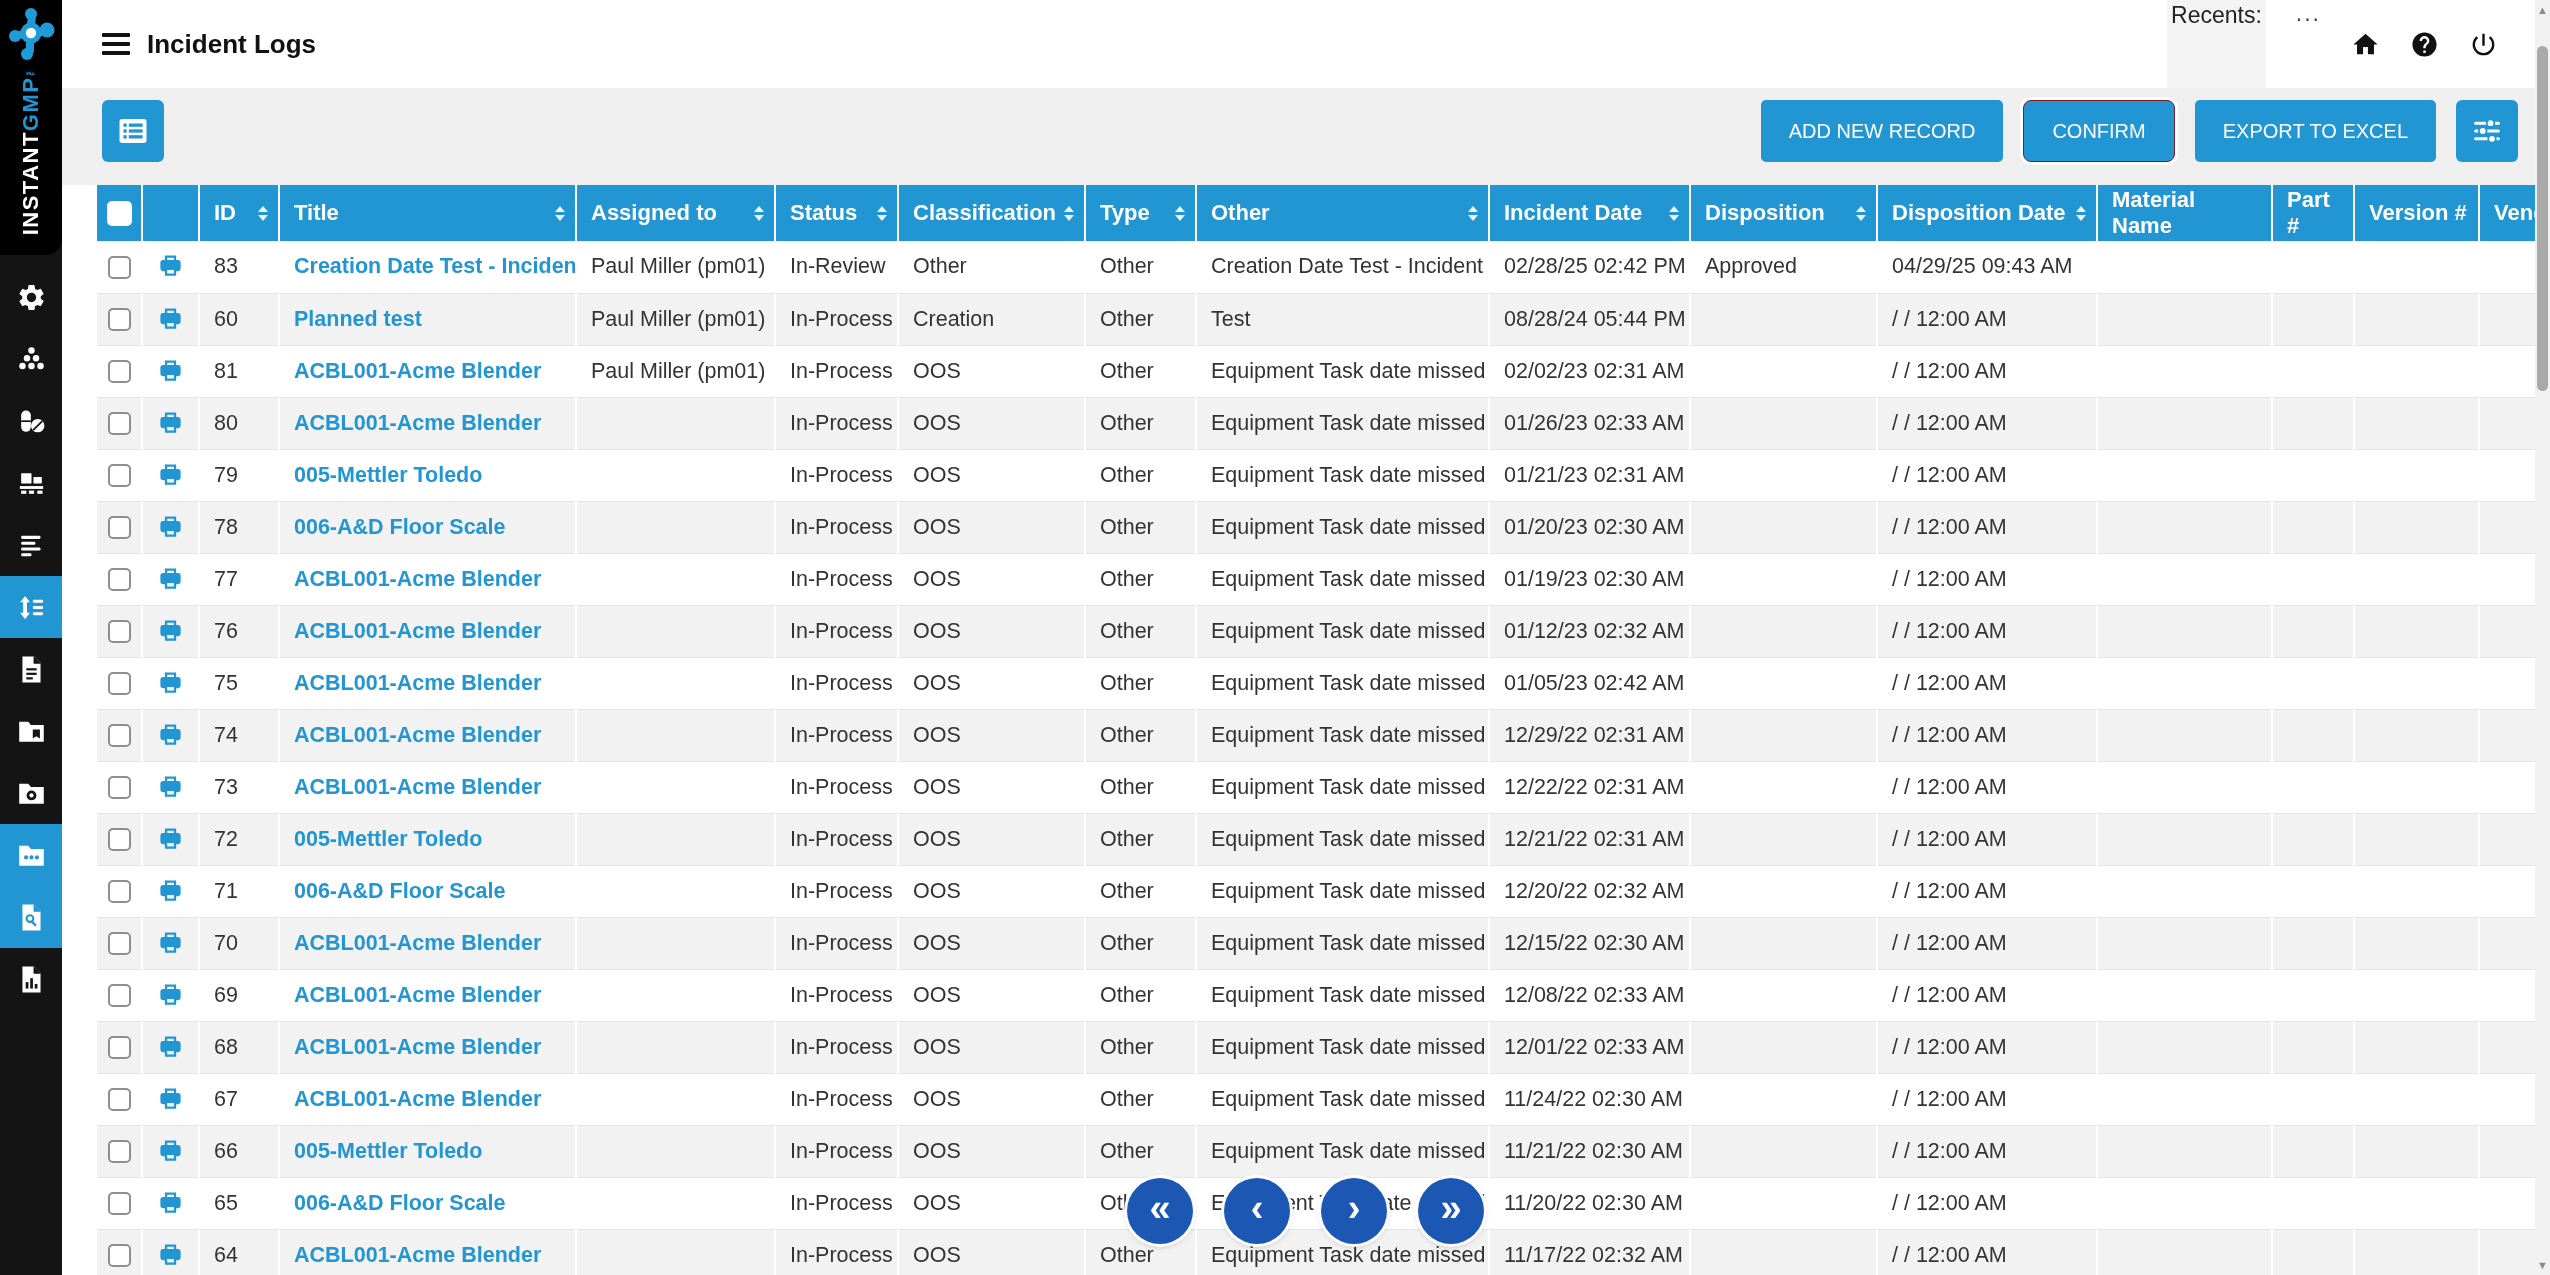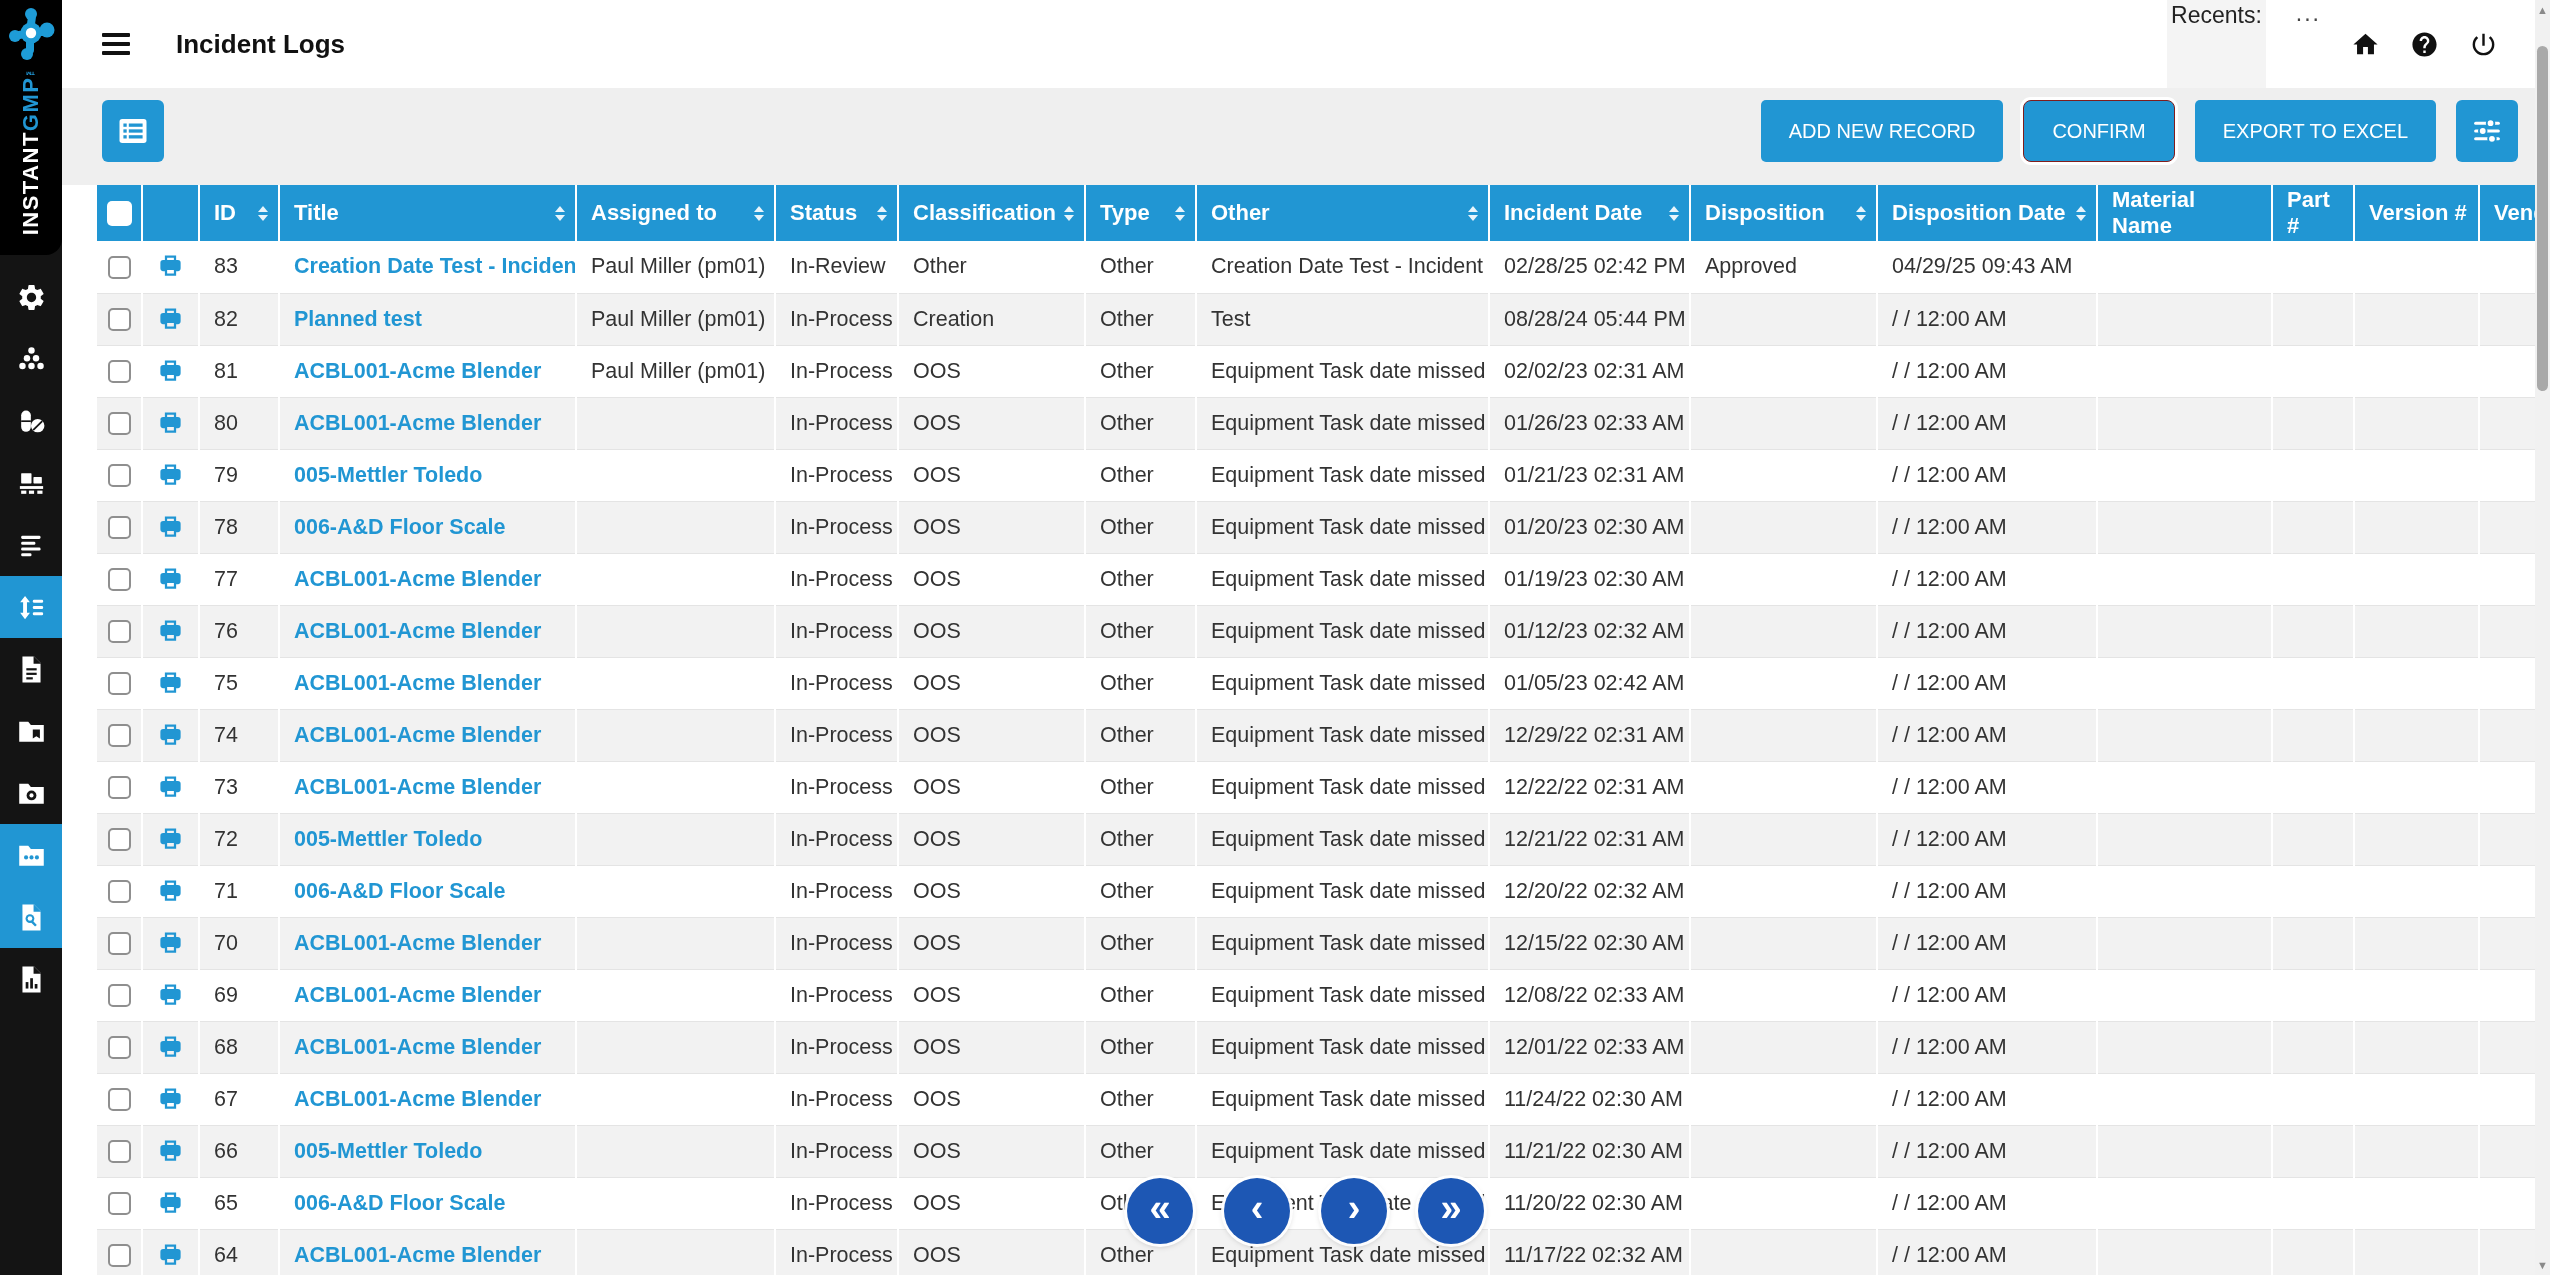--- a/index.html
+++ b/index.html
@@ -29,21 +29,21 @@
   .nav-item{width:62px;height:62px;display:flex;align-items:center;justify-content:center;cursor:pointer}
   .nav-item svg{width:31px;height:31px;fill:#fff}
   .nav-item .cut{fill:var(--sidebar)}
   .nav-item.active{background:var(--primary)}
   .nav-item.active .cut{fill:var(--primary)}
   
   .main{position:absolute;left:62px;top:0;width:2488px;height:1275px}
   .topbar{position:absolute;top:0;left:0;right:0;height:88px;background:#fff;display:flex;align-items:center}
   .hamburger{margin-left:40px;width:32px;height:26px;background:none;border:none;cursor:pointer;display:flex;flex-direction:column;justify-content:space-between;padding:2px 0}
   .hamburger span{display:block;width:28px;height:4px;background:#111;border-radius:1px}
-  .page-title{font-size:26px;font-weight:700;color:#111;margin:0 0 0 42px}
+  .page-title{font-size:26px;font-weight:700;color:#111;margin:0 0 0 13px}
   .top-right{position:absolute;right:52px;top:0;height:88px;display:flex;gap:30px}
   .recents-label{font-size:23px;color:#222;background:#f4f4f4;padding:2px 4px}
   .recents-value{font-size:23px;color:#444;letter-spacing:2px;cursor:pointer}
   .icon-btn{background:none;border:none;cursor:pointer;padding:0;display:flex;align-items:center}
   .icon-btn svg{width:29px;height:29px;fill:#111}
   
   .toolbar{position:absolute;top:88px;left:0;right:0;height:97px;background:#efefef}
   .grid-btn{position:absolute;left:40px;top:12px;width:62px;height:62px;background:var(--primary);border:none;border-radius:6px;cursor:pointer;display:flex;align-items:center;justify-content:center}
   .grid-btn svg{width:36px;height:36px}
   .actions{position:absolute;right:32px;top:12px;display:flex;gap:20px;align-items:center}
@@ -428,21 +428,21 @@
               <td></td>
               <td></td>
               <td></td>
               <td></td>
             </tr>
             <tr>
               <td class="center"><input type="checkbox" class="row-check" style=""></td>
               <td class="center"><button class="print-btn"><svg viewBox="0 0 24 24">
                     <path fill-rule="evenodd" d="M7 3h10v4h1.5A2.5 2.5 0 0 1 21 9.5v5a2.5 2.5 0 0 1-2.5 2.5H17v4H7v-4H5.5A2.5 2.5 0 0 1 3 14.5v-5A2.5 2.5 0 0 1 5.5 7H7V3zm2 2v2h6V5H9zm0 11v3h6v-3H9z"></path>
                   </svg></button></td>
-              <td>82</td>
+              <td>60</td>
               <td><a href="#" class="title-link">Planned test</a></td>
               <td>Paul Miller (pm01)</td>
               <td>In-Process</td>
               <td>Creation</td>
               <td>Other</td>
               <td>Test</td>
               <td>08/28/24 05:44 PM</td>
               <td></td>
               <td>/ / 12:00 AM</td>
               <td></td>

